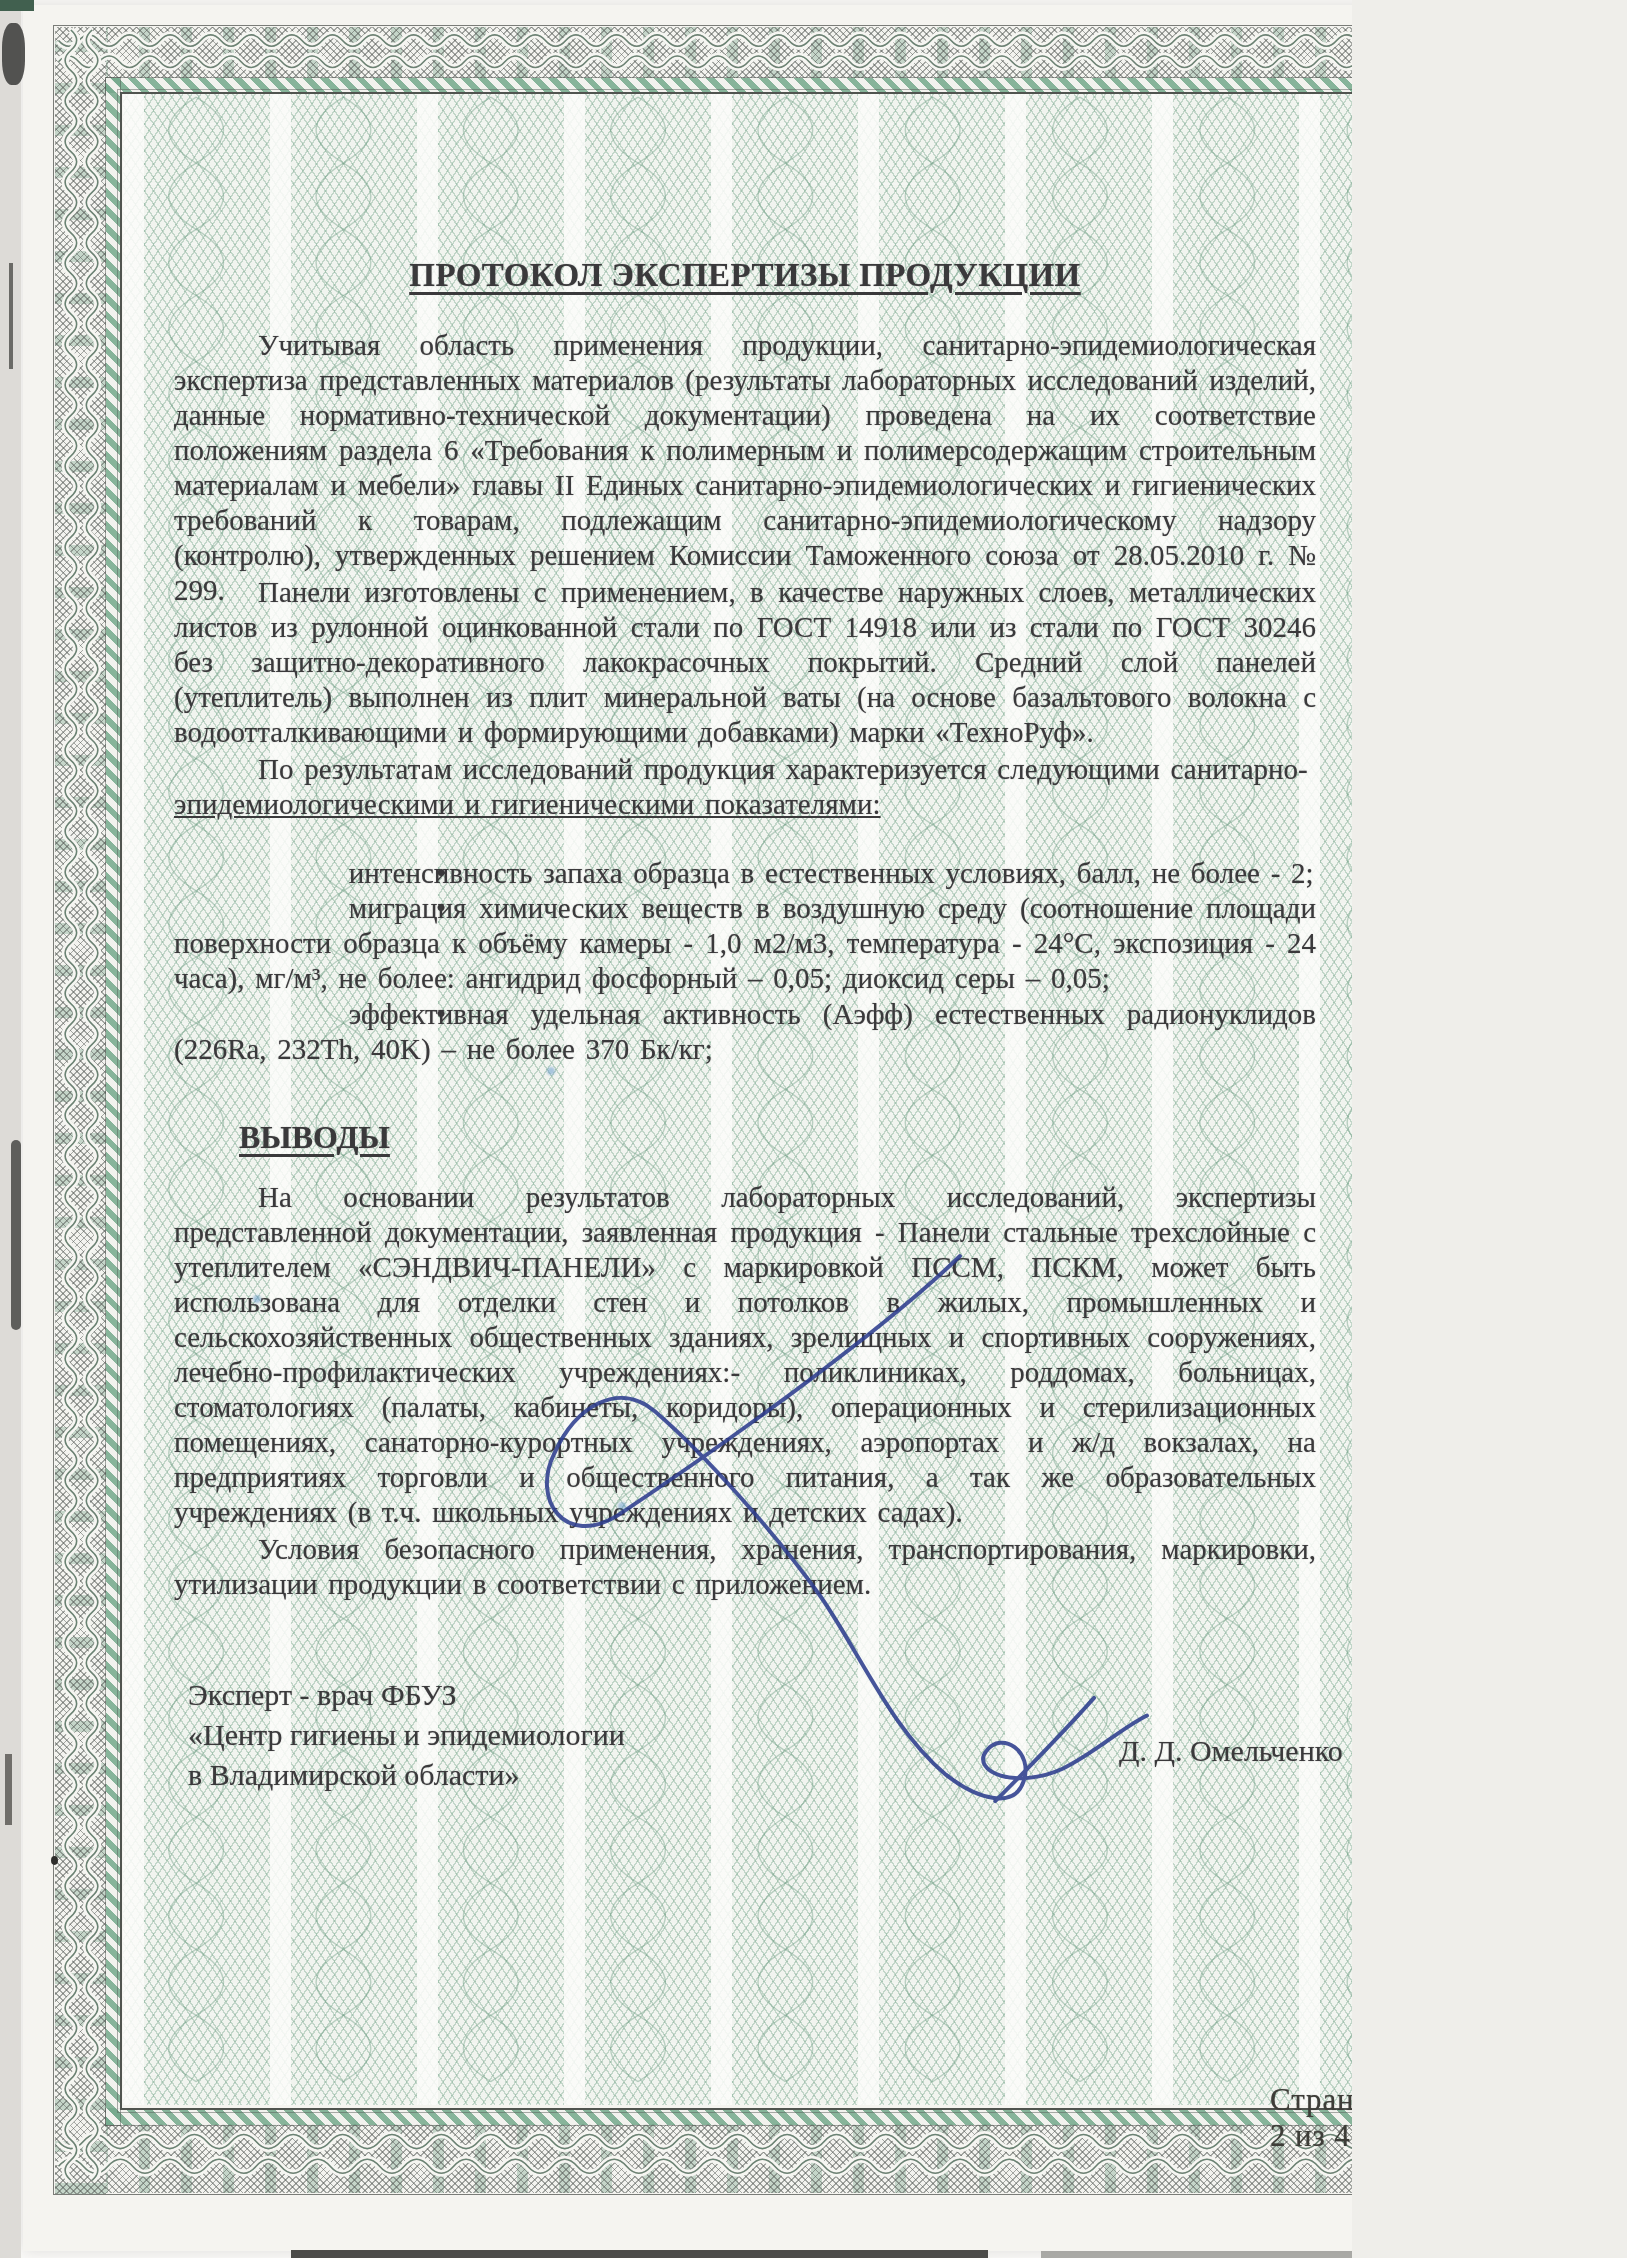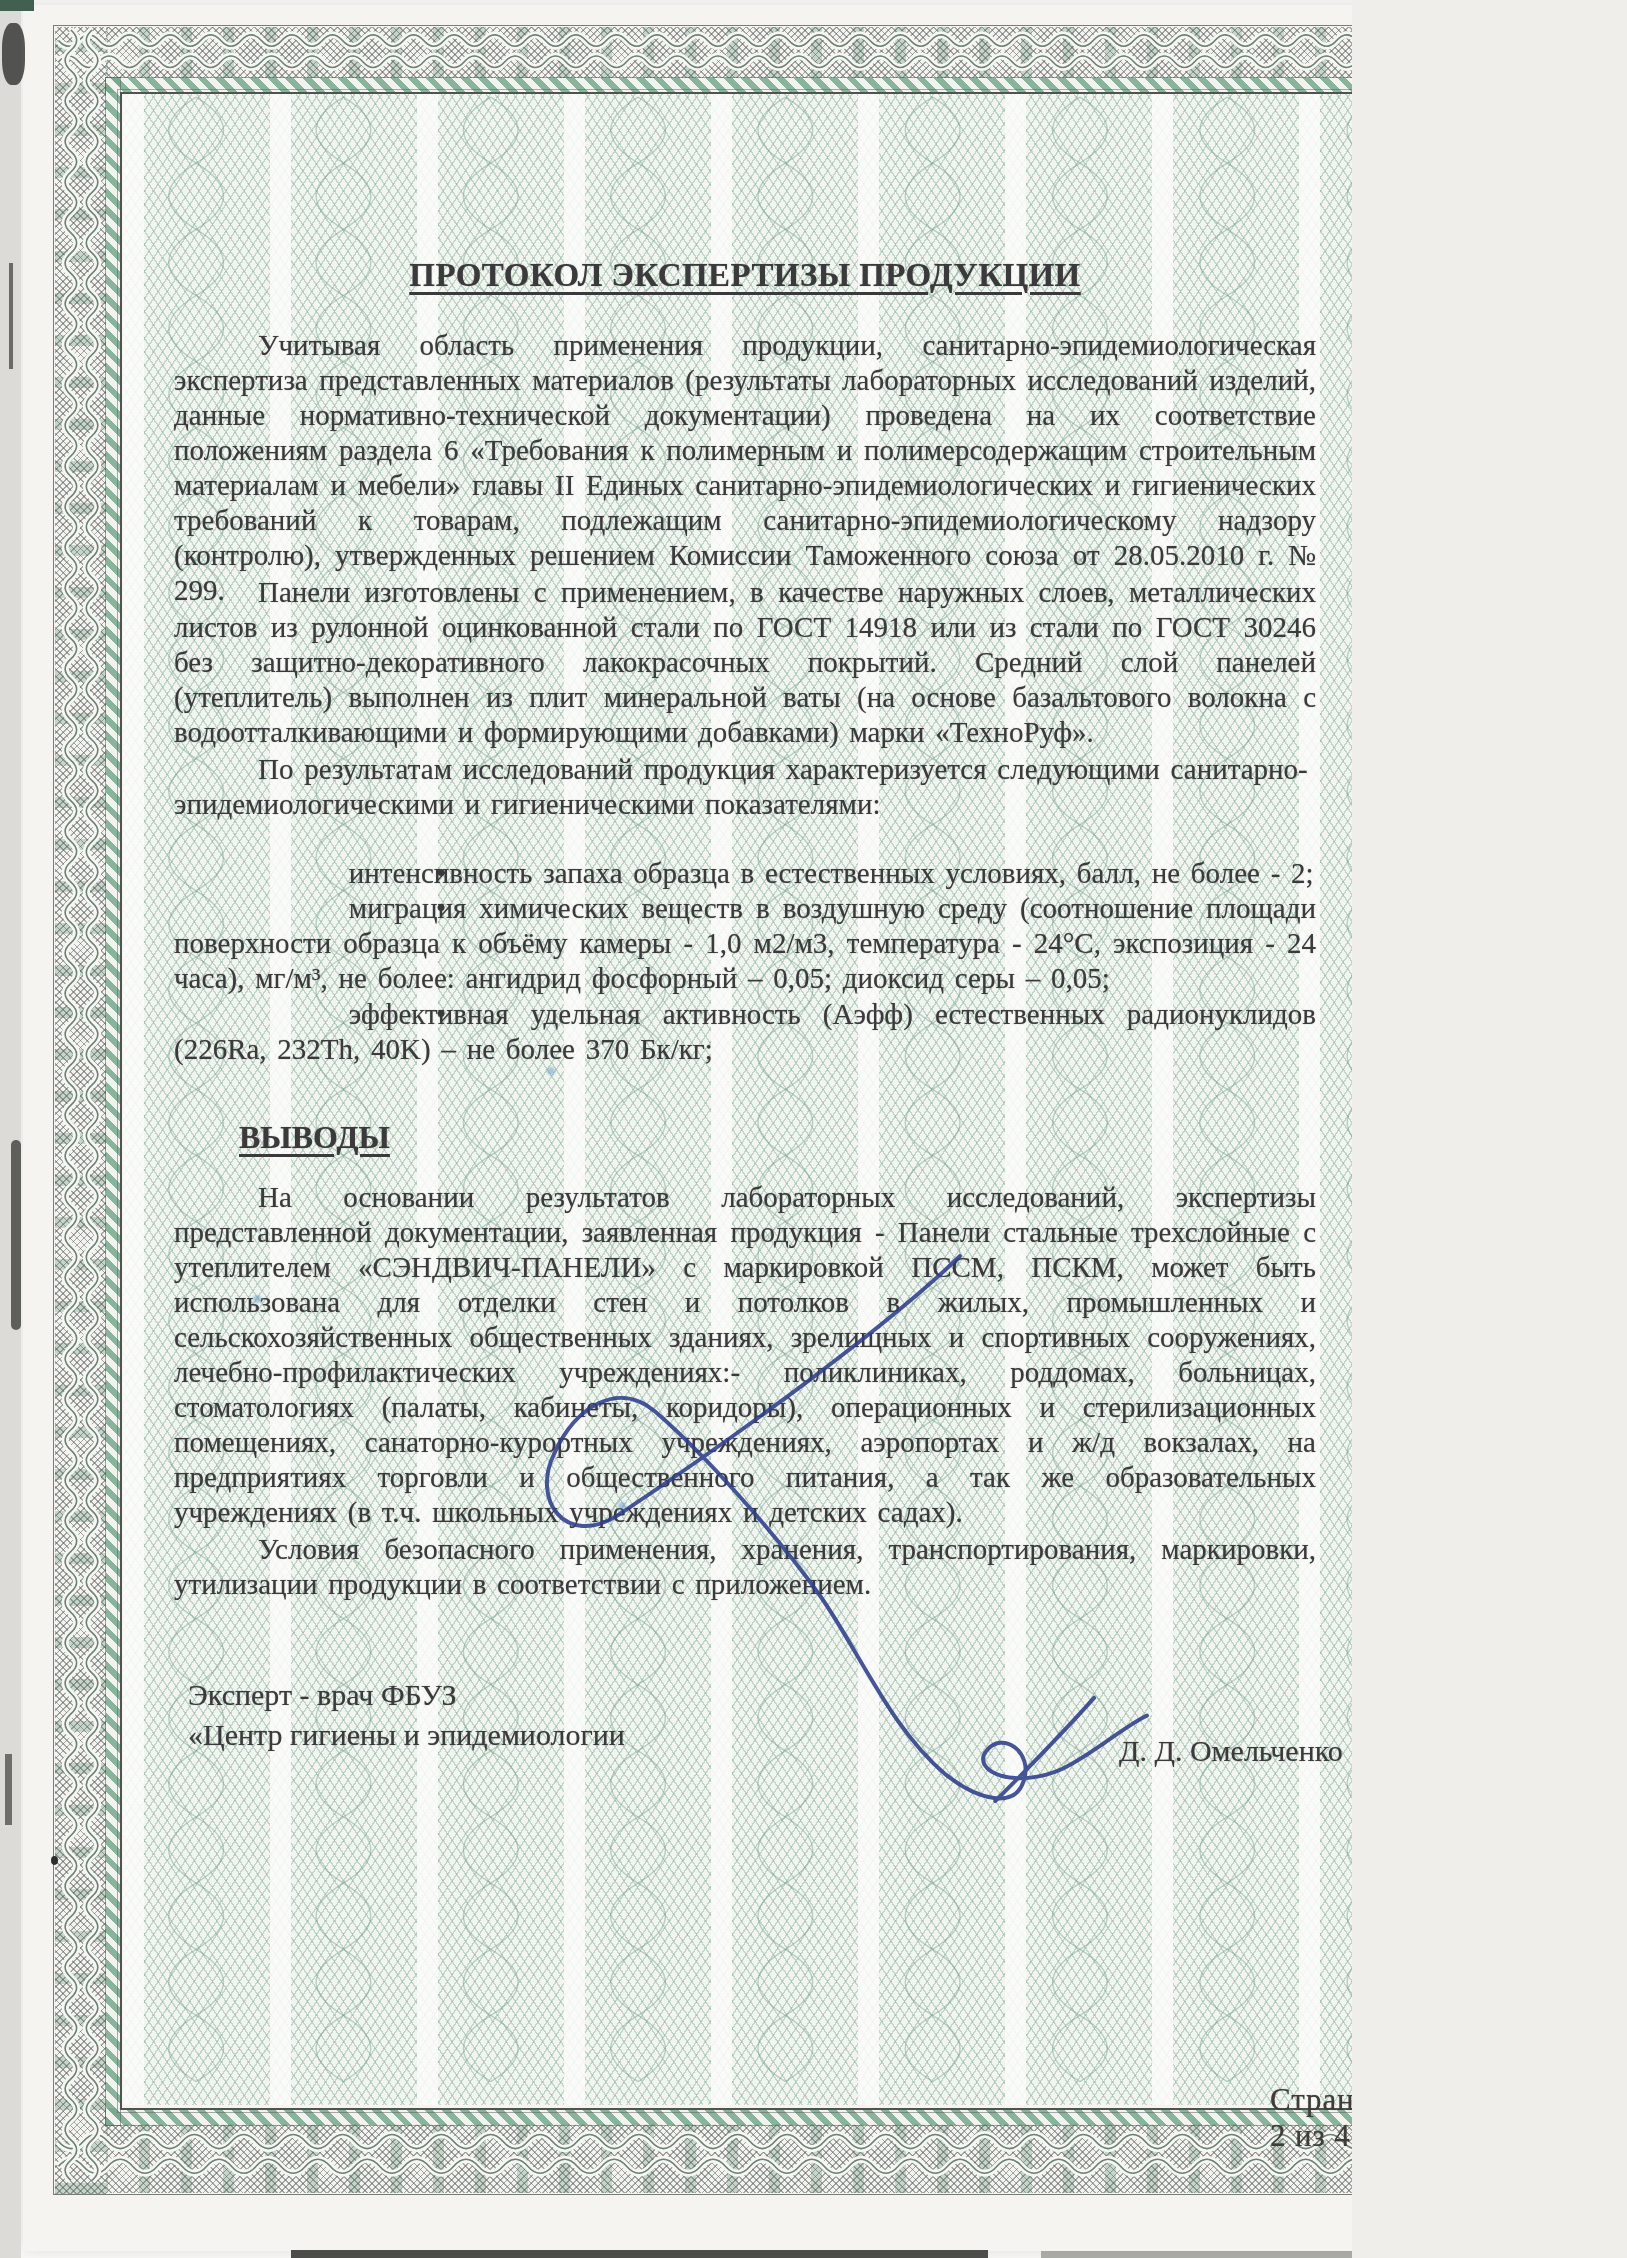--- a/index.html
+++ b/index.html
@@ -33,21 +33,21 @@
       repeating-linear-gradient(56deg, rgba(122,168,142,.40) 0 1.4px, transparent 1.4px 7.5px),
       repeating-linear-gradient(-56deg, rgba(122,168,142,.40) 0 1.4px, transparent 1.4px 7.5px),
       repeating-linear-gradient(0deg, rgba(255,255,255,.22) 0 1.8px, transparent 1.8px 30px);}
   svg.deco{position:absolute;left:0;top:0;width:1628px;height:2258px;pointer-events:none;}
   
   .textlayer{position:absolute;left:174px;top:0;width:1142px;color:#3a393b;font-size:29px;line-height:35px;text-shadow:0 0 1.1px rgba(58,57,59,.5);}
   .textlayer p{margin:0;text-align:justify;word-spacing:3.5px;}
   .abs{position:absolute;left:0;right:0;}
   .doc-title{margin:0;font-size:33px;font-weight:bold;text-align:center;letter-spacing:0.4px;text-decoration:underline;text-decoration-thickness:2.6px;text-underline-offset:6.2px;}
   .indent{text-indent:84px;}
-  .centerline{text-align:right;}
+  .centerline{text-align:right;text-decoration:underline;}
   .bullet{text-indent:131px;}
   .bullet .mark{display:inline-block;width:8.8px;margin-right:35px;}
   .concl-head{margin:8px;font-size:32px;font-weight:bold;text-decoration:underline;text-decoration-thickness:2.6px;text-underline-offset:6.2px;padding-left:57px;}
   .sigblock{padding-left:14px;font-size:30px;line-height:40px;}
   .expert-name{position:absolute;left:1119px;top:1734px;font-size:30px;color:#3a393b;text-shadow:0 0 1.1px rgba(58,57,59,.5);}
   .footer-page{position:absolute;left:1270px;top:2082px;font-size:31px;color:#3e3d38;letter-spacing:0.9px;text-shadow:0 0 0.9px rgba(50,50,46,.6);}
   
   svg.sig{position:absolute;left:0;top:0;width:1628px;height:2258px;pointer-events:none;}
   
   .art{position:absolute;}
@@ -144,20 +144,21 @@
     <p class="bullet abs" style="top:891px;"><span class="mark">•</span><span>миграция химических веществ в воздушную среду (соотношение площади поверхности образца к объёму камеры - 1,0 м2/м3, температура - 24°С, экспозиция - 24 часа), мг/м³, не более: ангидрид фосфорный – 0,05; диоксид серы – 0,05;</span></p>
     <p class="bullet abs" style="top:997px;"><span class="mark">•</span><span>эффективная удельная активность (Аэфф) естественных радионуклидов (226Ra, 232Th, 40K) – не более 370 Бк/кг;</span></p>
 
     <h2 class="concl-head abs" style="top:1112px;">ВЫВОДЫ</h2>
     <p class="indent abs" style="top:1180px;">На основании результатов лабораторных исследований, экспертизы представленной документации, заявленная продукция - Панели стальные трехслойные с утеплителем «СЭНДВИЧ-ПАНЕЛИ» с маркировкой ПССМ, ПСКМ, может быть использована для отделки стен и потолков в жилых, промышленных и сельскохозяйственных общественных зданиях, зрелищных и спортивных сооружениях, лечебно-профилактических учреждениях:- поликлиниках, роддомах, больницах, стоматологиях (палаты, кабинеты, коридоры), операционных и стерилизационных помещениях, санаторно-курортных учреждениях, аэропортах и ж/д вокзалах, на предприятиях торговли и общественного питания, а так же образовательных учреждениях (в т.ч. школьных учреждениях и детских садах).</p>
     <p class="indent abs" style="top:1532px;">Условия безопасного применения, хранения, транспортирования, маркировки, утилизации продукции в соответствии с приложением.</p>
 
     <div class="sigblock abs" style="top:1675px;">
       <div>Эксперт - врач ФБУЗ</div>
       <div>«Центр гигиены и эпидемиологии</div>
+      <div>в Владимирской области»</div>
     </div>
   </div>
 
   <div class="expert-name">Д. Д. Омельченко</div>
   <div class="footer-page">Страница 2 из 4</div>
 
   <svg class="sig" viewBox="0 0 1845 2560">
     <g fill="none" stroke="#2e3e8e" stroke-width="4.5" stroke-linecap="round" opacity="0.88">
       <path d="M 1088 1424 C 1010 1500, 840 1625, 700 1718 C 640 1755, 602 1700, 628 1648 C 652 1595, 700 1565, 742 1600 C 800 1650, 880 1740, 930 1810 C 975 1875, 1010 1960, 1072 2012 C 1110 2042, 1150 2050, 1160 2020 C 1172 1985, 1135 1962, 1118 1985 C 1100 2008, 1150 2030, 1205 2005 C 1240 1988, 1270 1960, 1300 1945"></path>
       <path d="M 1240 1925 C 1200 1970, 1160 2010, 1128 2042"></path>

